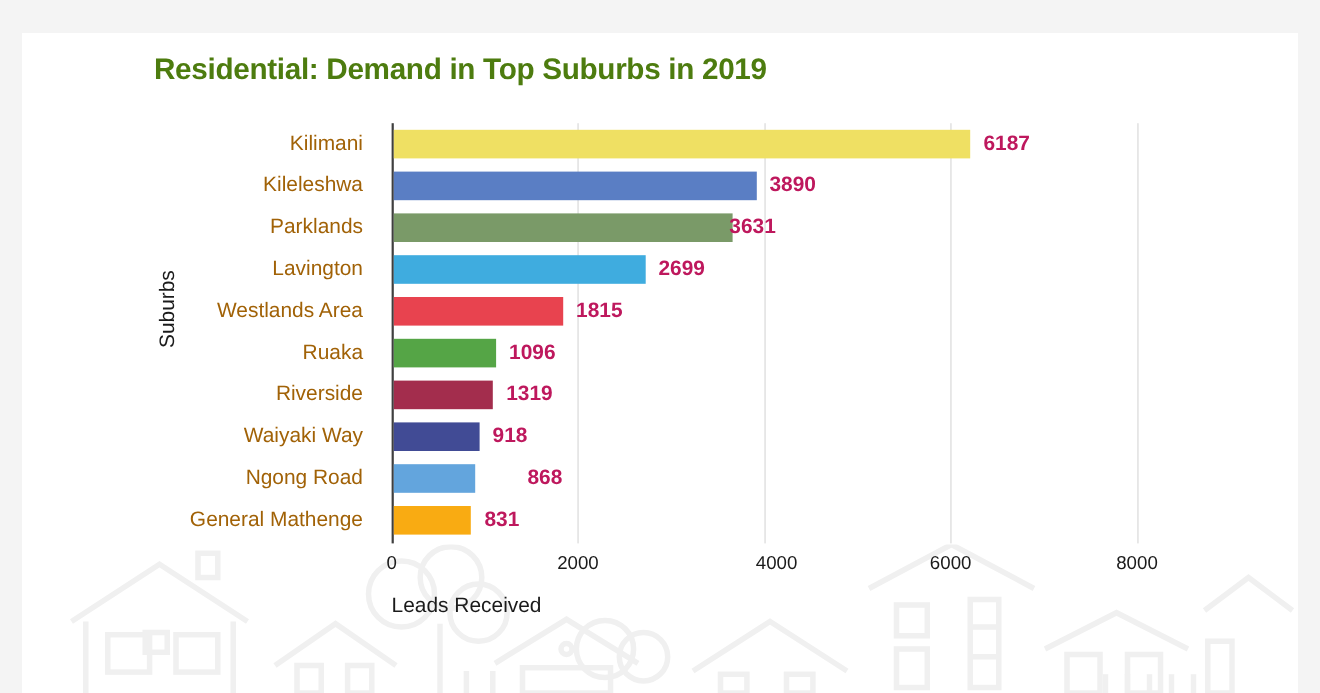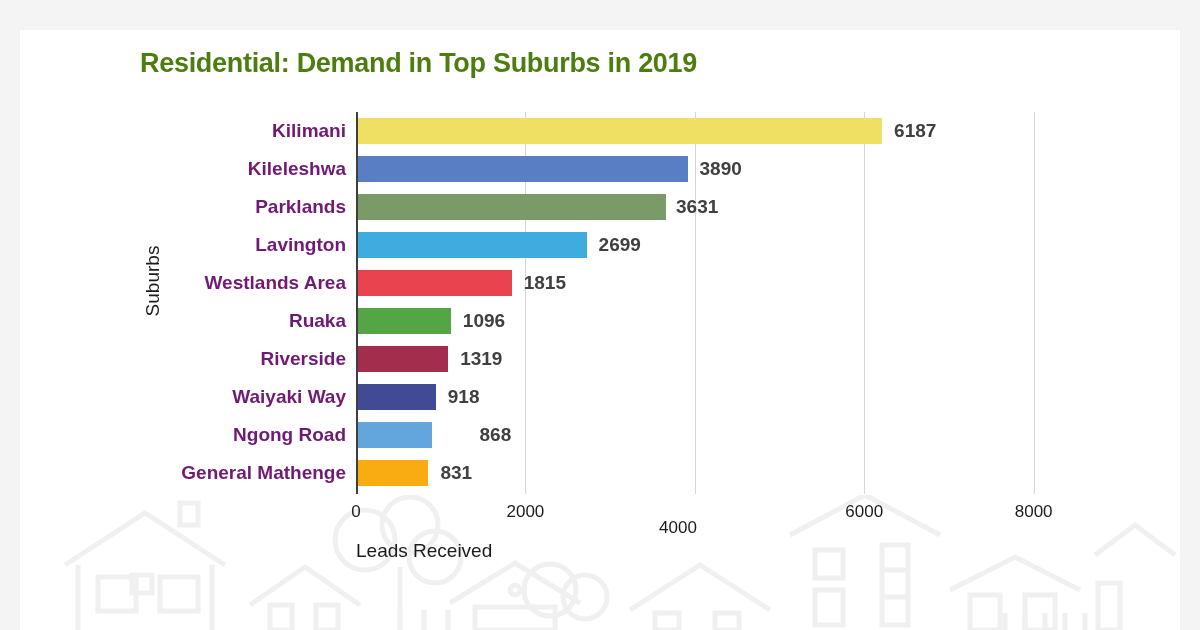--- a/index.html
+++ b/index.html
@@ -96,33 +96,33 @@
     top: 6px;
     height: 26px;
   }
   .bar-value {
     position: absolute;
     top: 6px;
     height: 26px;
     line-height: 26px;
     font-size: 19px;
     font-weight: bold;
-    color: #404040;
+    color: #be185d;
     white-space: nowrap;
   }
   .cat-label {
     position: absolute;
     right: 100%;
     top: 6px;
     height: 26px;
     line-height: 26px;
-    margin-right: 12px;
-    font-size: 19px;
-    font-weight: bold;
-    color: #701a75;
+    margin-right: 28px;
+    font-size: 19px;
+    font-weight: normal;
+    color: #a16207;
     white-space: nowrap;
   }
   .x-axis-title {
     position: absolute;
     left: 336px;
     top: 510px;
     width: 500px;
     text-align: left;
     font-size: 19px;
     color: #1b1b1b;
@@ -190,39 +190,39 @@
       <div class="axis-line"></div>
       <div id="gridlines">
           <div class="gridline" style="left: 169.412px;"></div>
           <div class="gridline" style="left: 338.824px;"></div>
           <div class="gridline" style="left: 508.235px;"></div>
           <div class="gridline" style="left: 677.647px;"></div>
         </div>
       <div id="ticks">
           <div class="tick-label" style="left: 0px;">0</div>
           <div class="tick-label" style="left: 169.412px;">2000</div>
-          <div class="tick-label" style="left: 322px; margin-top: 16px;">4000</div>
+          <div class="tick-label" style="left: 350px;">4000</div>
           <div class="tick-label" style="left: 508.235px;">6000</div>
           <div class="tick-label" style="left: 677.647px;">8000</div>
         </div>
       <div class="rows" id="rows">
           <div class="row" style="top: 0px;">
             <div class="cat-label">Kilimani</div>
             <div class="bar" style="width: 524.075px; background: rgb(239, 224, 99);"></div>
             <div class="bar-value" style="left: 536.075px;">6187</div>
           </div>
           <div class="row" style="top: 38px;">
             <div class="cat-label">Kileleshwa</div>
             <div class="bar" style="width: 329.506px; background: rgb(90, 126, 196);"></div>
             <div class="bar-value" style="left: 341.506px;">3890</div>
           </div>
           <div class="row" style="top: 76px;">
             <div class="cat-label">Parklands</div>
             <div class="bar" style="width: 307.567px; background: rgb(122, 154, 104);"></div>
-            <div class="bar-value" style="left: 318px; text-align: right;">3631</div>
+            <div class="bar-value" style="left: 305px; text-align: right;">3631</div>
           </div>
           <div class="row" style="top: 114px;">
             <div class="cat-label">Lavington</div>
             <div class="bar" style="width: 228.621px; background: rgb(63, 172, 223);"></div>
             <div class="bar-value" style="left: 240.621px;">2699</div>
           </div>
           <div class="row" style="top: 152px;">
             <div class="cat-label">Westlands Area</div>
             <div class="bar" style="width: 153.741px; background: rgb(232, 67, 79);"></div>
             <div class="bar-value" style="left: 165.741px;">1815</div>

